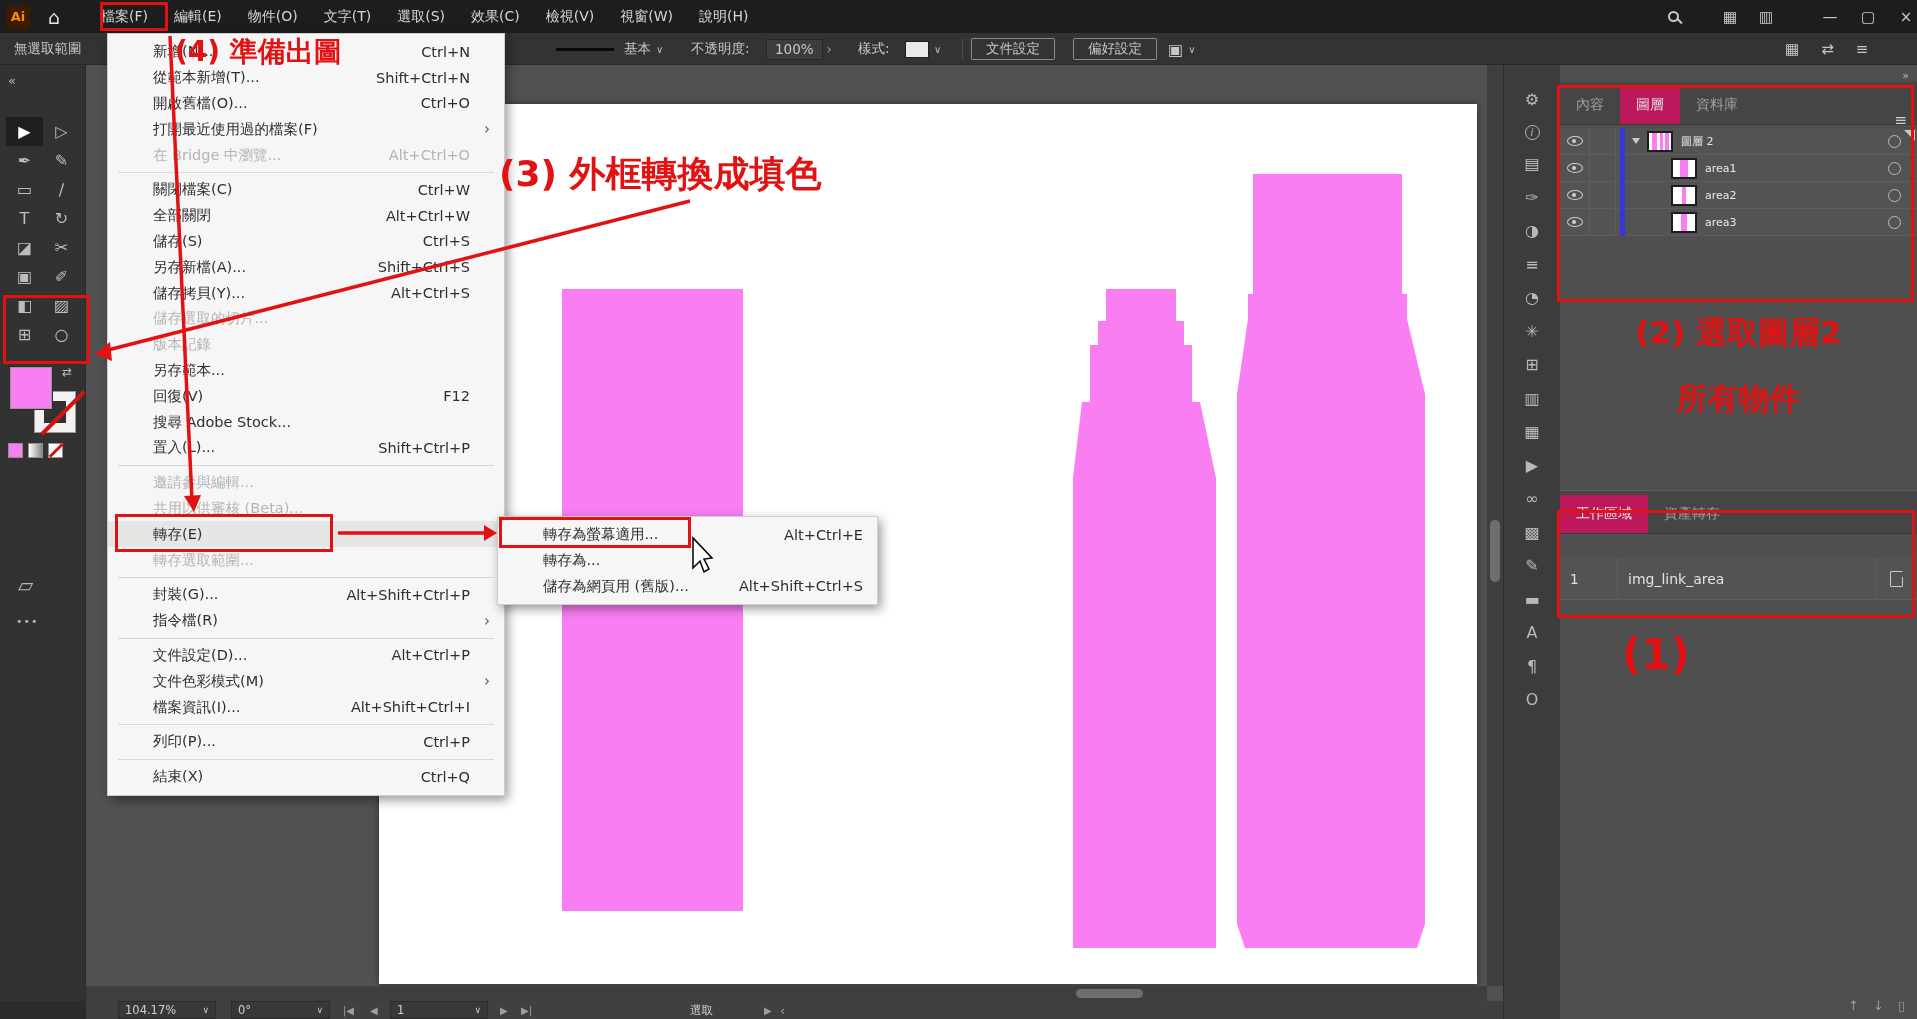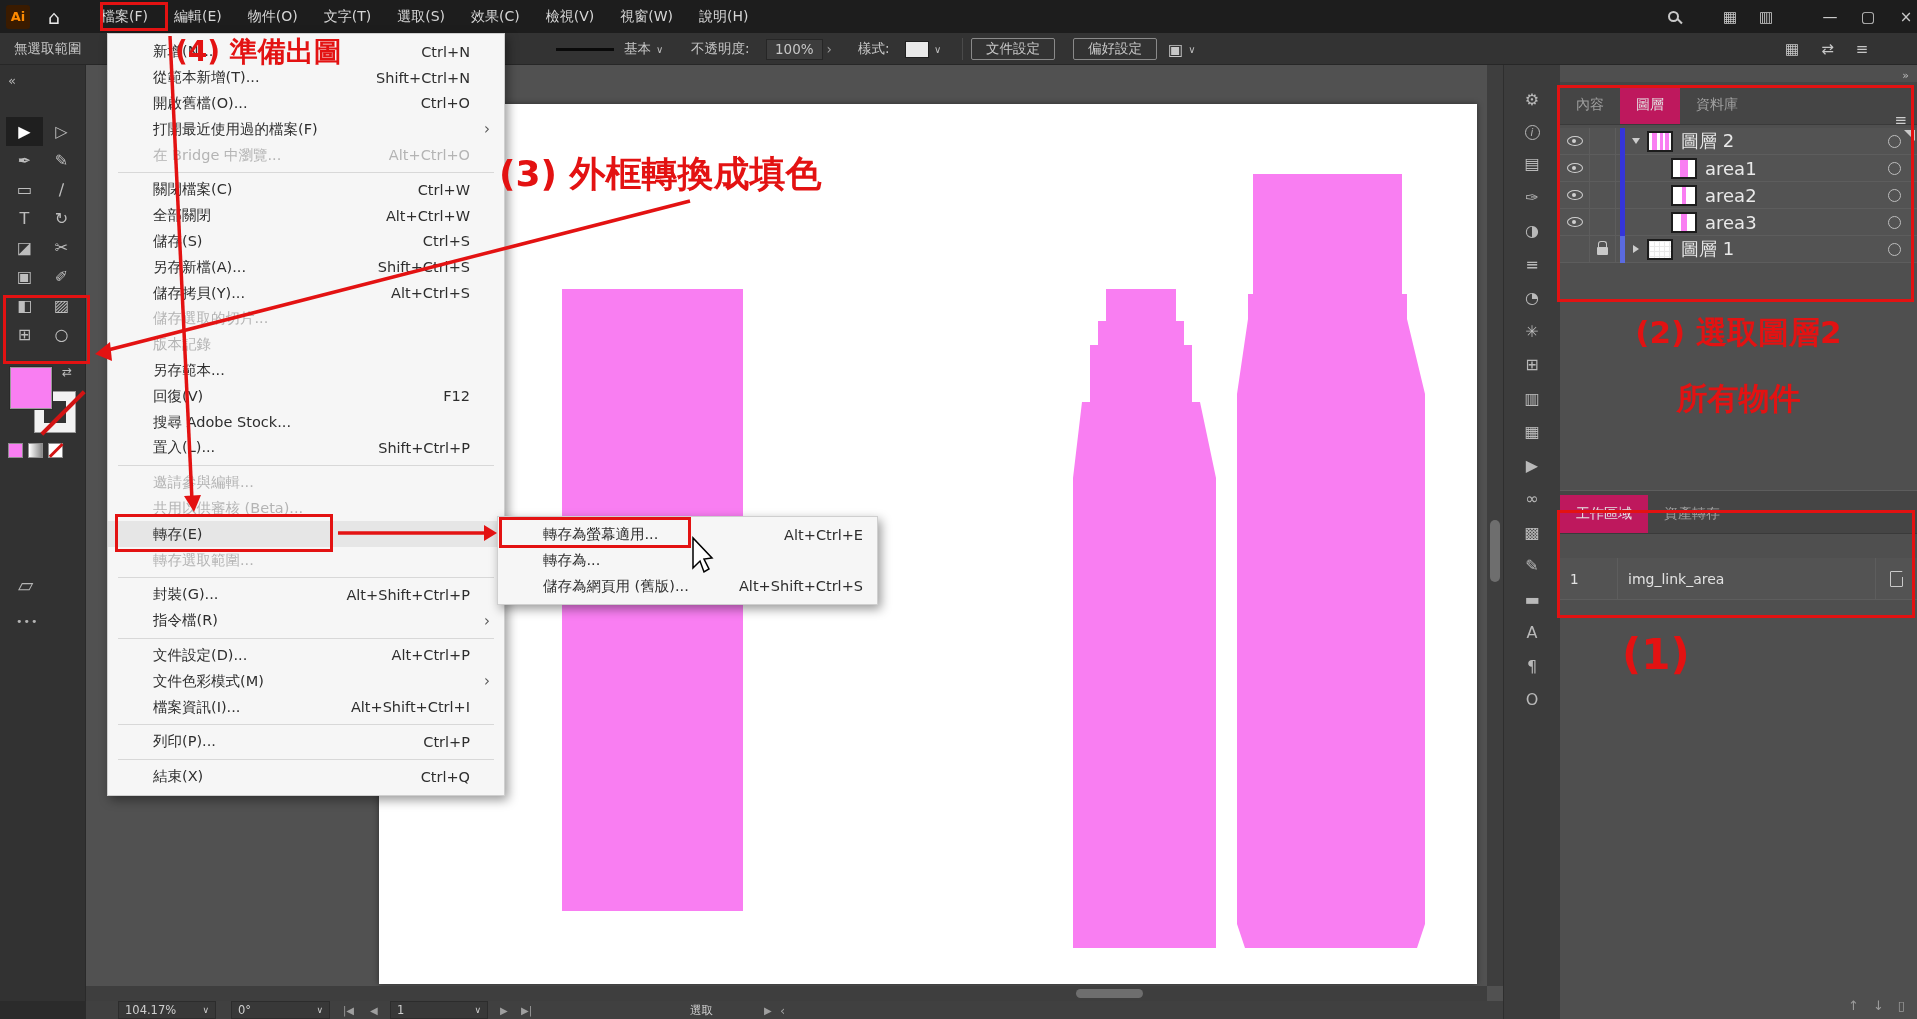--- a/index.html
+++ b/index.html
@@ -76,21 +76,21 @@
   .chev{width:0;height:0;}
   .lrow.chev-down .chev{border-left:4.5px solid transparent;border-right:4.5px solid transparent;border-top:6px solid #ccc;}
   .lrow.chev-right .chev{border-top:4.5px solid transparent;border-bottom:4.5px solid transparent;border-left:6px solid #ccc;}
   .thumb{width:26px;height:21px;border:2px solid #1c1c1c;background:#fff;margin-right:8px;}
   .lrow.ind1 .thumb{margin-left:24px;}
   .t-l2{background:linear-gradient(90deg,#fff 0 3px,var(--magenta) 3px 8px,#fff 8px 11px,var(--magenta) 11px 14px,#fff 14px 16px,var(--magenta) 16px 20px,#fff 20px 100%);}
   .t-a1{background:linear-gradient(90deg,#fff 0 7px,var(--magenta) 7px 15px,#fff 15px 100%);}
   .t-a2{background:linear-gradient(90deg,#fff 0 9px,var(--magenta) 9px 13px,#fff 13px 100%);}
   .t-a3{background:linear-gradient(90deg,#fff 0 8px,var(--magenta) 8px 14px,#fff 14px 100%);}
   .t-l1{background:linear-gradient(#e8e8e8 1px,transparent 1px),linear-gradient(90deg,#e8e8e8 1px,transparent 1px);background-size:5px 5px;background-color:#fdfdfd;}
-  .lname{color:#e9e9e9;font-size:18px;flex:1;}
+  .lname{color:#e9e9e9;font-size:11px;flex:1;}
   .targetcircle{width:13px;height:13px;border:1.5px solid #bdbdbd;border-radius:50%;margin-right:16px;}
   .selcorner{position:absolute;right:2px;top:2px;width:0;height:0;border-left:11px solid transparent;border-top:11px solid #c9c9c9;}
   #layersbottom{position:absolute;left:0;top:425px;width:357px;height:24px;border-top:1px solid #5d5d5d;display:flex;align-items:center;color:#b9b9b9;font-size:12.5px;}
   .lbicon{color:#a9a9a9;font-size:13px;margin-left:17px;}
   #abrow{position:absolute;left:0;top:493px;width:357px;height:42px;background:#535353;border-bottom:1px solid #5d5d5d;display:flex;align-items:center;}
   .abcell1{width:58px;height:42px;border-right:1px solid #5d5d5d;display:flex;align-items:center;color:#e2e2e2;font-size:13.5px;padding-left:10px;}
   .abcell2{flex:1;height:42px;border-right:1px solid #5d5d5d;display:flex;align-items:center;color:#e2e2e2;font-size:14px;padding-left:10px;}
   .pageicon{width:13px;height:16px;border:1.5px solid #c9c9c9;border-radius:1px;position:relative;margin:0 14px;}
   .pageicon::after{content:'';position:absolute;right:-1px;top:-1px;border-left:6px solid transparent;border-bottom:6px solid #535353;border-top:0;}
   #abbottom{position:absolute;right:12px;bottom:6px;color:#9b9b9b;font-size:13px;display:flex;gap:14px;}
@@ -412,35 +412,20 @@
           <div class="lockcell"></div>
           <div class="colorbar"></div>
           <div class="chevcell">
             <span class="chev"></span>
           </div>
           <div class="thumb t-a3"></div>
           <div class="lname">area3</div>
           <div class="targetcircle"></div>
         </div>
 
-        <div class="lrow lock chev-right l1bar">
-          <div class="eyecell">
-            <span class="eyeicon"></span>
-          </div>
-          <div class="lockcell">
-            <span class="lockicon"></span>
-          </div>
-          <div class="colorbar"></div>
-          <div class="chevcell">
-            <span class="chev"></span>
-          </div>
-          <div class="thumb t-l1"></div>
-          <div class="lname">圖層 1</div>
-          <div class="targetcircle"></div>
-        </div>
 
       <div class="selcorner"></div>
     </div>
     <div id="layersbottom">
       <span style="margin-left:6px;">2 圖層</span>
       <span style="flex:1;"></span>
 
         <span class="lbicon">↗</span>
 
         <span class="lbicon">○</span>

